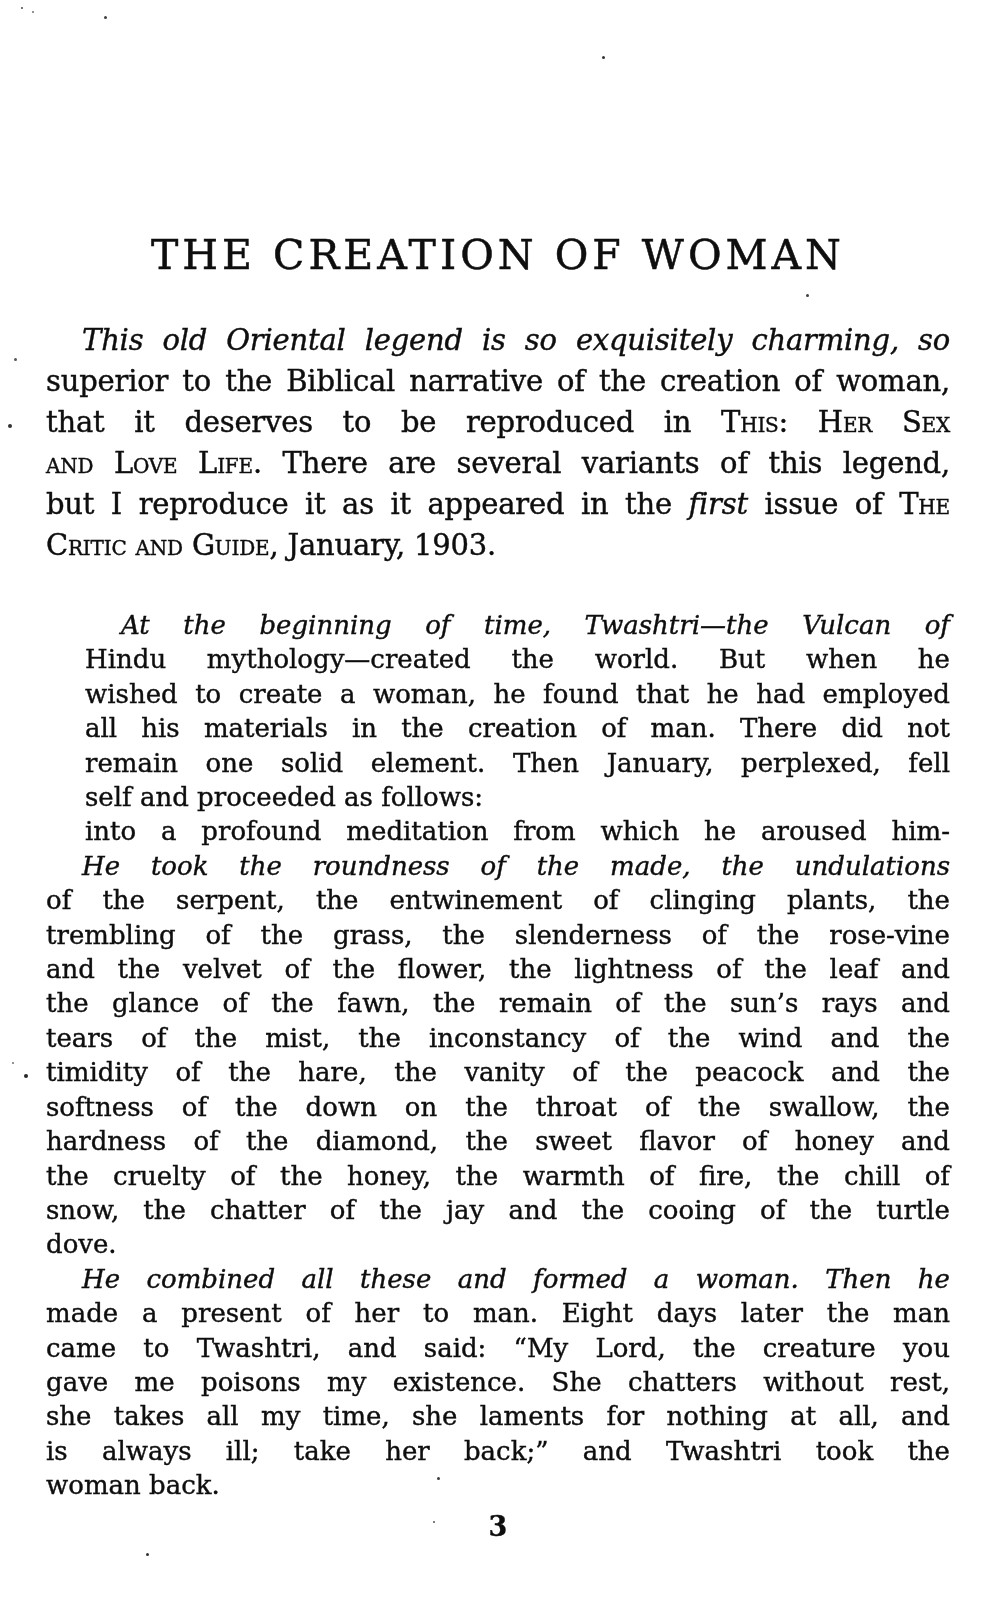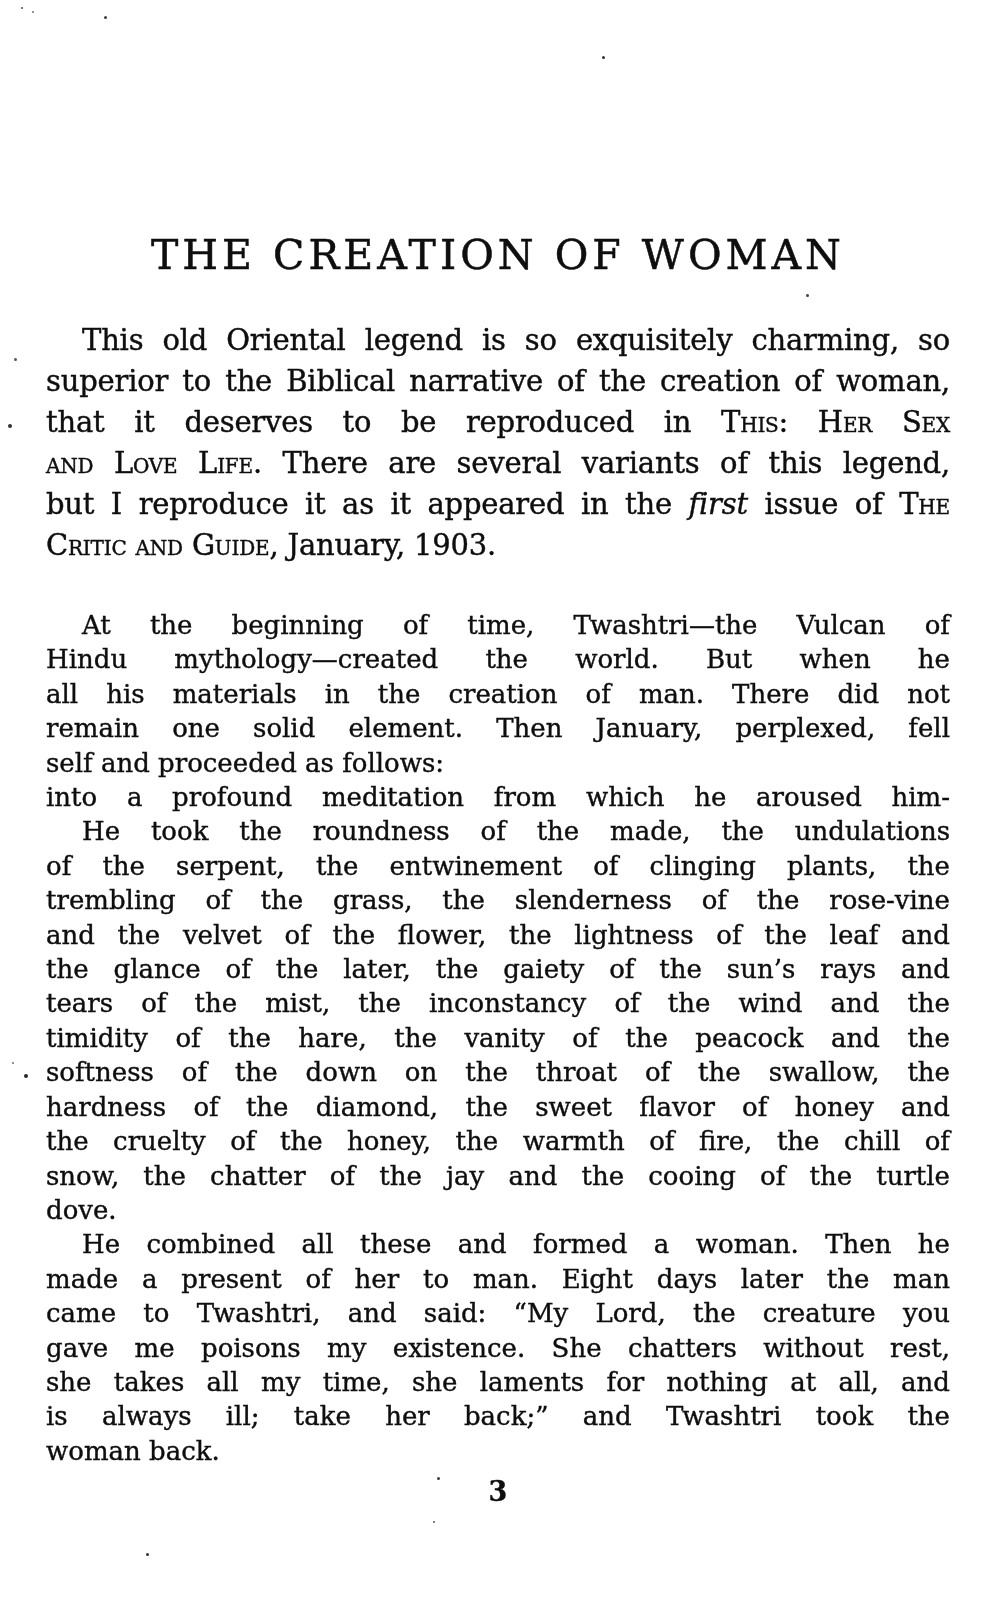--- a/index.html
+++ b/index.html
@@ -34,31 +34,31 @@
     white-space:nowrap;
     -webkit-text-stroke:0.5px var(--ink);
   }
   .para{margin:0;}
   .para-intro{
     margin-top:44px;
     font-size:29px;
     line-height:41px;
     letter-spacing:-0.2px;
   }
-  .para-intro + .para-body{margin-top:42px;}
+  .para-intro + .para-body{margin-top:42px;margin-left:39px;}
   .para-body{
     font-size:26px;
     line-height:34.4px;
   }
   .line{
     text-align:justify;
     text-align-last:justify;
     -webkit-text-stroke:0.4px var(--ink);
   }
-  .line.indent{text-indent:36px;}
+  .line.indent{text-indent:36px;font-style:italic;}
   .line.last{text-align-last:left;}
   .sc{font-variant:small-caps;}
   .i{font-style:italic;}
   .page-number{
     margin-top:8px;
     text-align:center;
     font-size:27px;
     font-weight:bold;
     -webkit-text-stroke:0.3px var(--ink);
   }
@@ -80,31 +80,32 @@
           <div class="line indent"><span>This old Oriental legend is so exquisitely charming, so</span></div>
           <div class="line"><span>superior to the Biblical narrative of the creation of woman,</span></div>
           <div class="line"><span>that it deserves to be reproduced in </span><span class="sc">This: Her Sex</span></div>
           <div class="line"><span class="sc">and Love Life.</span><span> There are several variants of this legend,</span></div>
           <div class="line"><span>but I reproduce it as it appeared in the </span><span class="i">first</span><span> issue of </span><span class="sc">The</span></div>
           <div class="line last"><span class="sc">Critic and Guide,</span><span> January, 1903.</span></div>
         </div>
         <div class="para para-body">
           <div class="line indent"><span>At the beginning of time, Twashtri—the Vulcan of</span></div>
           <div class="line"><span>Hindu mythology—created the world.  But when he</span></div>
+          <div class="line"><span>wished to create a woman, he found that he had employed</span></div>
           <div class="line"><span>all his materials in the creation of man.  There did not</span></div>
           <div class="line"><span>remain one solid element.  Then January, perplexed, fell</span></div>
           <div class="line last"><span>self and proceeded as follows:</span></div>
           <div class="line"><span>into a profound meditation from which he aroused him-</span></div>
         </div>
         <div class="para para-body">
           <div class="line indent"><span>He took the roundness of the made, the undulations</span></div>
           <div class="line"><span>of the serpent, the entwinement of clinging plants, the</span></div>
           <div class="line"><span>trembling of the grass, the slenderness of the rose-vine</span></div>
           <div class="line"><span>and the velvet of the flower, the lightness of the leaf and</span></div>
-          <div class="line"><span>the glance of the later, the gaiety of the sun’s rays and</span></div>
+          <div class="line"><span>the glance of the fawn, the remain of the sun’s rays and</span></div>
           <div class="line"><span>tears of the mist, the inconstancy of the wind and the</span></div>
           <div class="line"><span>timidity of the hare, the vanity of the peacock and the</span></div>
           <div class="line"><span>softness of the down on the throat of the swallow, the</span></div>
           <div class="line"><span>hardness of the diamond, the sweet flavor of honey and</span></div>
           <div class="line"><span>the cruelty of the honey, the warmth of fire, the chill of</span></div>
           <div class="line"><span>snow, the chatter of the jay and the cooing of the turtle</span></div>
           <div class="line last"><span>dove.</span></div>
         </div>
         <div class="para para-body">
           <div class="line indent"><span>He combined all these and formed a woman.  Then he</span></div>

